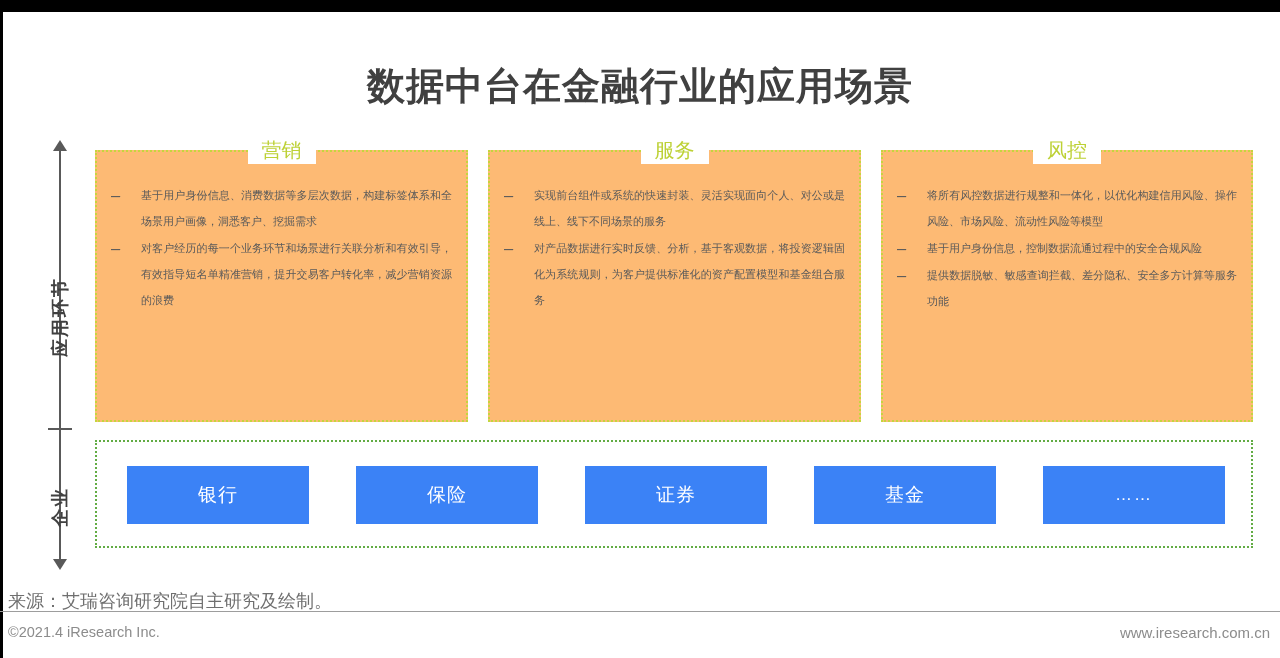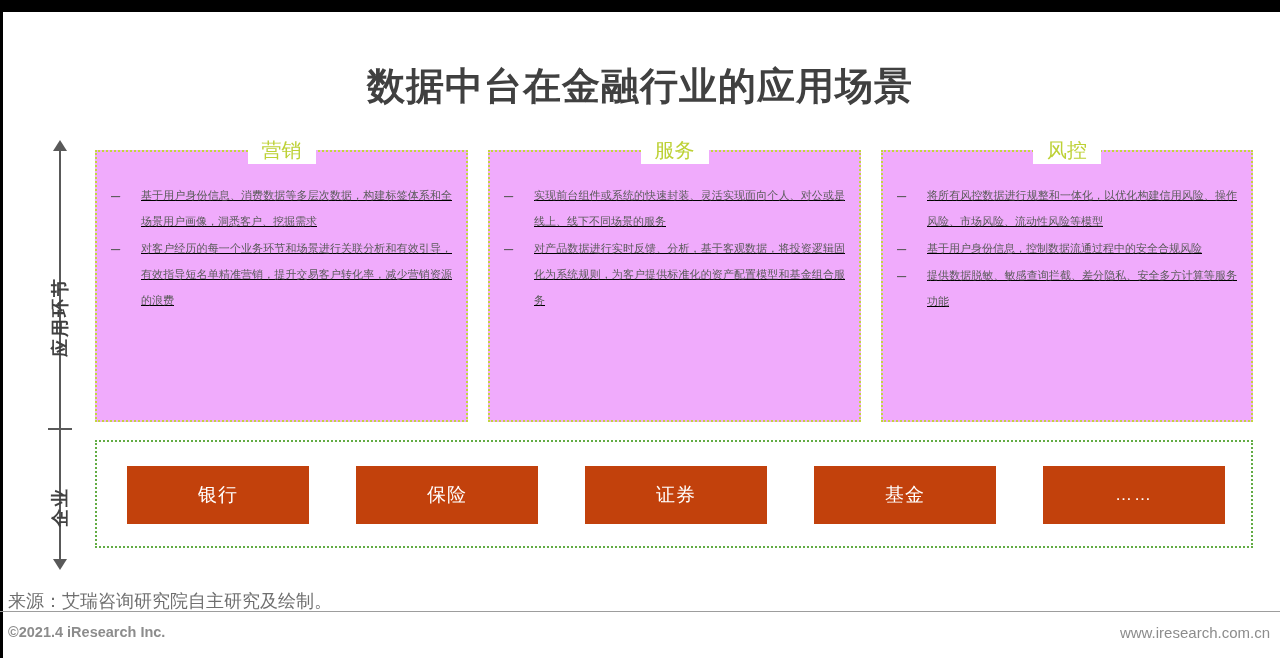--- a/index.html
+++ b/index.html
@@ -109,22 +109,21 @@
     top: 150px;
     width: 1158px;
     height: 272px;
   }
   .card {
     position: absolute;
     top: 0;
     height: 272px;
     border: 2px dotted #c4d63e;
     box-sizing: border-box;
-    background: #f0abfc;
-    text-decoration: underline;
+    background: #fdba74;
   }
   .card-0 { left: 0px;   width: 373px; }
   .card-1 { left: 393px; width: 373px; }
   .card-2 { left: 786px; width: 372px; }
 
   .card-title {
     position: absolute;
     top: -16px;
     left: 50%;
     transform: translateX(-50%);
@@ -176,21 +175,21 @@
     left: 30px;
     top: 24px;
     width: 1098px;
     height: 58px;
     display: flex;
     justify-content: space-between;
   }
   .tile {
     width: 182px;
     height: 58px;
-    background: #c2410c;
+    background: #3b82f6;
     color: #ffffff;
     display: flex;
     align-items: center;
     justify-content: center;
     font-size: 19px;
     letter-spacing: 1px;
     box-sizing: border-box;
   }
   .tile.ellipsis { font-size: 17px; letter-spacing: 2px; }
 
@@ -211,21 +210,20 @@
     color: #6f6f6f;
     white-space: nowrap;
   }
   .copyright {
     position: absolute;
     left: 8px;
     top: 624px;
     font-size: 14.5px;
     color: #8c8c8c;
     white-space: nowrap;
-    font-weight: bold;
   }
   .website {
     position: absolute;
     right: 10px;
     top: 624px;
     font-size: 15px;
     color: #8c8c8c;
     white-space: nowrap;
   }
 </style>

